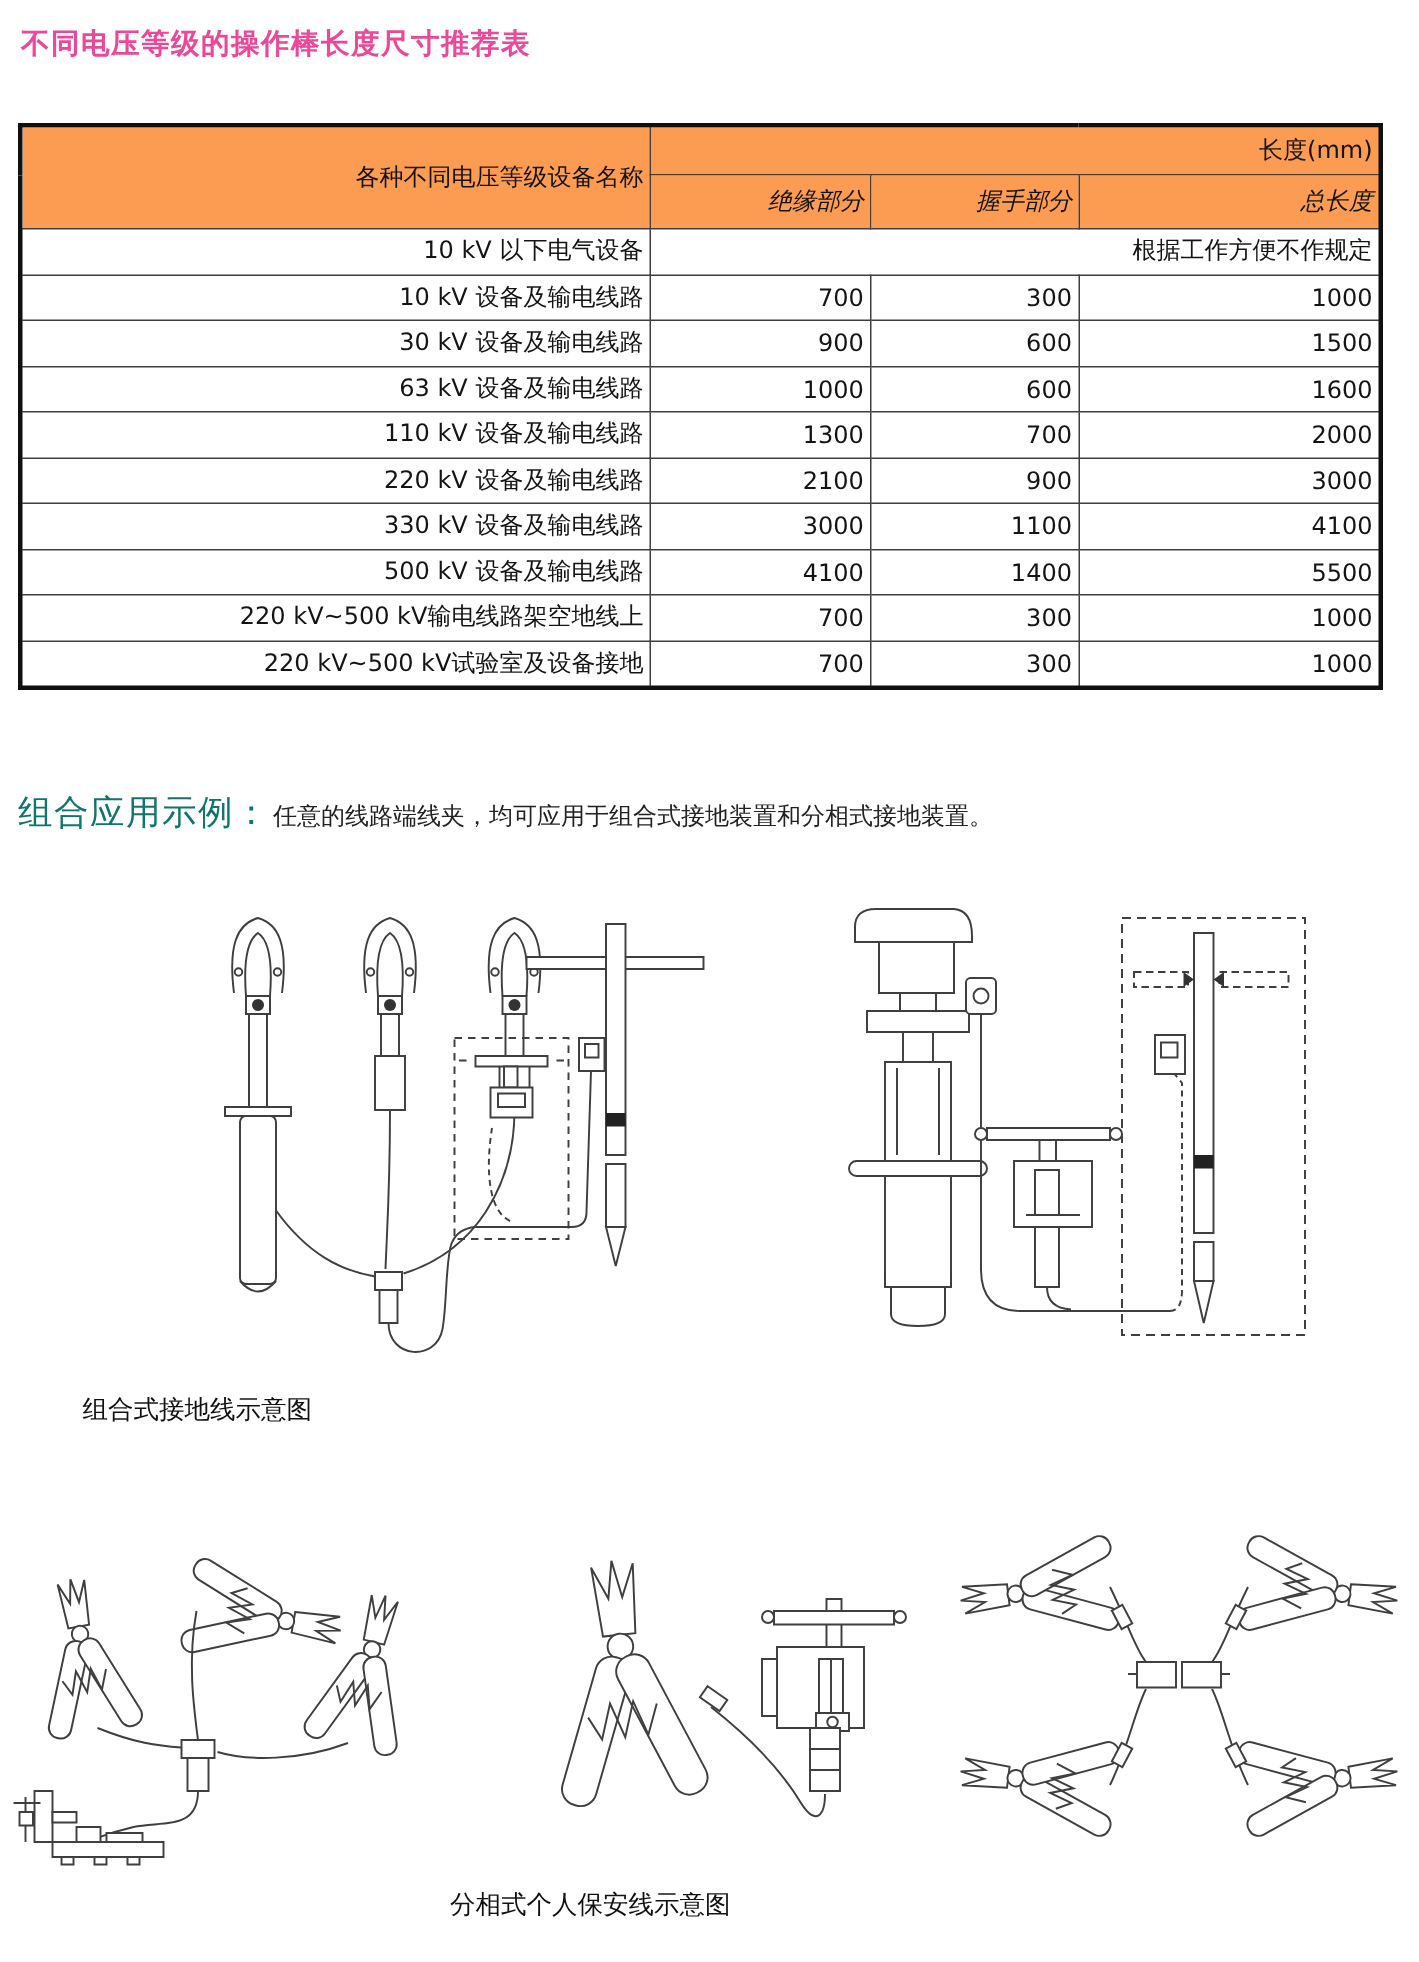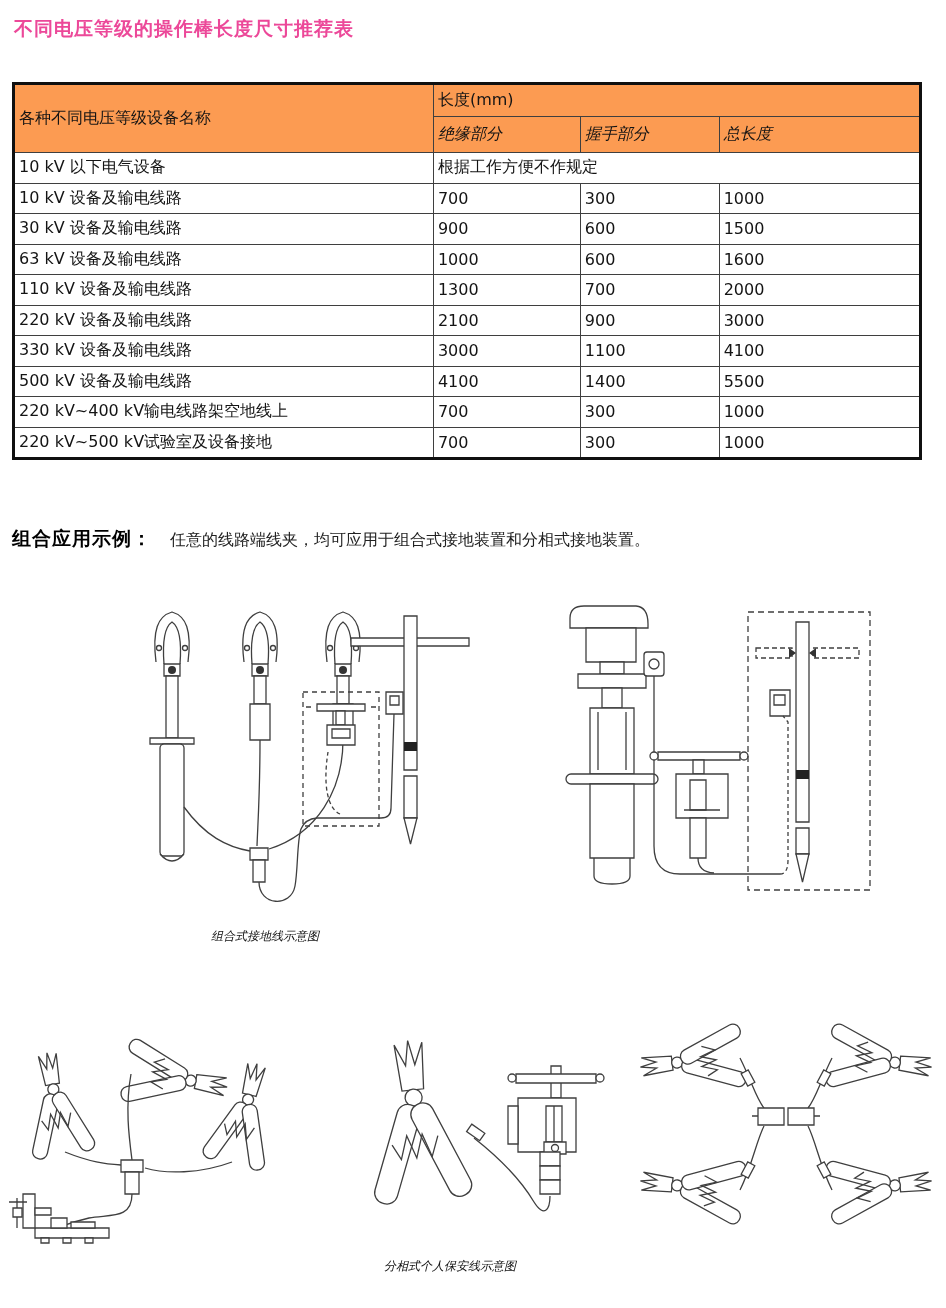--- a/index.html
+++ b/index.html
@@ -4,32 +4,32 @@
 <style>
   html,body{margin:0;padding:0;background:#fff;}
   body{font-family:"DejaVu Sans","Liberation Sans",sans-serif;color:#1a1a1a;}
   .page{position:relative;width:946px;height:1308px;background:#fff;overflow:hidden;}
 
   .doc-title{position:absolute;left:14px;top:16px;font-size:19px;font-weight:bold;
              color:#ec4899;letter-spacing:1px;}
 
   table.spec{position:absolute;left:12px;top:82px;width:910px;border-collapse:collapse;
              border:3px solid #101010;font-size:16px;color:#141414;table-layout:fixed;}
-  table.spec th,table.spec td{border:1.5px solid #3f3f3f;text-align:left;
+  table.spec th,table.spec td{border:1.5px solid #3f3f3f;text-align:right;
              font-weight:normal;padding:0 4px;overflow:hidden;white-space:nowrap;}
   table.spec thead th{background:#FC9B52;}
   .hrow1 th{height:31px;}
   .hrow2 th{height:35px;font-style:italic;}
   table.spec tbody td{height:29.5px;}
   col.c-name{width:46.3%;} col.c-ins{width:16.2%;} col.c-grip{width:15.3%;} col.c-tot{width:22.2%;}
 
   .section-line{position:absolute;left:12px;top:526px;white-space:nowrap;}
-  .section-heading{font-size:19px;font-weight:bold;color:#000000;letter-spacing:1px;}
-  .section-desc{font-size:16px;color:#222;margin-left:18px;}
-  .fig-caption{position:absolute;font-size:12px;color:#111;text-align:center;font-style:italic;}
+  .section-heading{font-size:23px;font-weight:normal;color:#0f766e;letter-spacing:1px;}
+  .section-desc{font-size:16px;color:#222;margin-left:2px;}
+  .fig-caption{position:absolute;font-size:17px;color:#111;}
 
   svg.line-art{position:absolute;}
   svg.line-art *{vector-effect:non-scaling-stroke;}
 </style>
 </head>
 <body>
 
 <div class="page">
 
   <div class="doc-title">不同电压等级的操作棒长度尺寸推荐表</div>
@@ -93,21 +93,21 @@
         <td>1100</td>
         <td>4100</td>
       </tr>
       <tr>
         <td>500 kV 设备及输电线路</td>
         <td>4100</td>
         <td>1400</td>
         <td>5500</td>
       </tr>
       <tr>
-        <td>220 kV~400 kV输电线路架空地线上</td>
+        <td>220 kV~500 kV输电线路架空地线上</td>
         <td>700</td>
         <td>300</td>
         <td>1000</td>
       </tr>
       <tr>
         <td>220 kV~500 kV试验室及设备接地</td>
         <td>700</td>
         <td>300</td>
         <td>1000</td>
       </tr>

